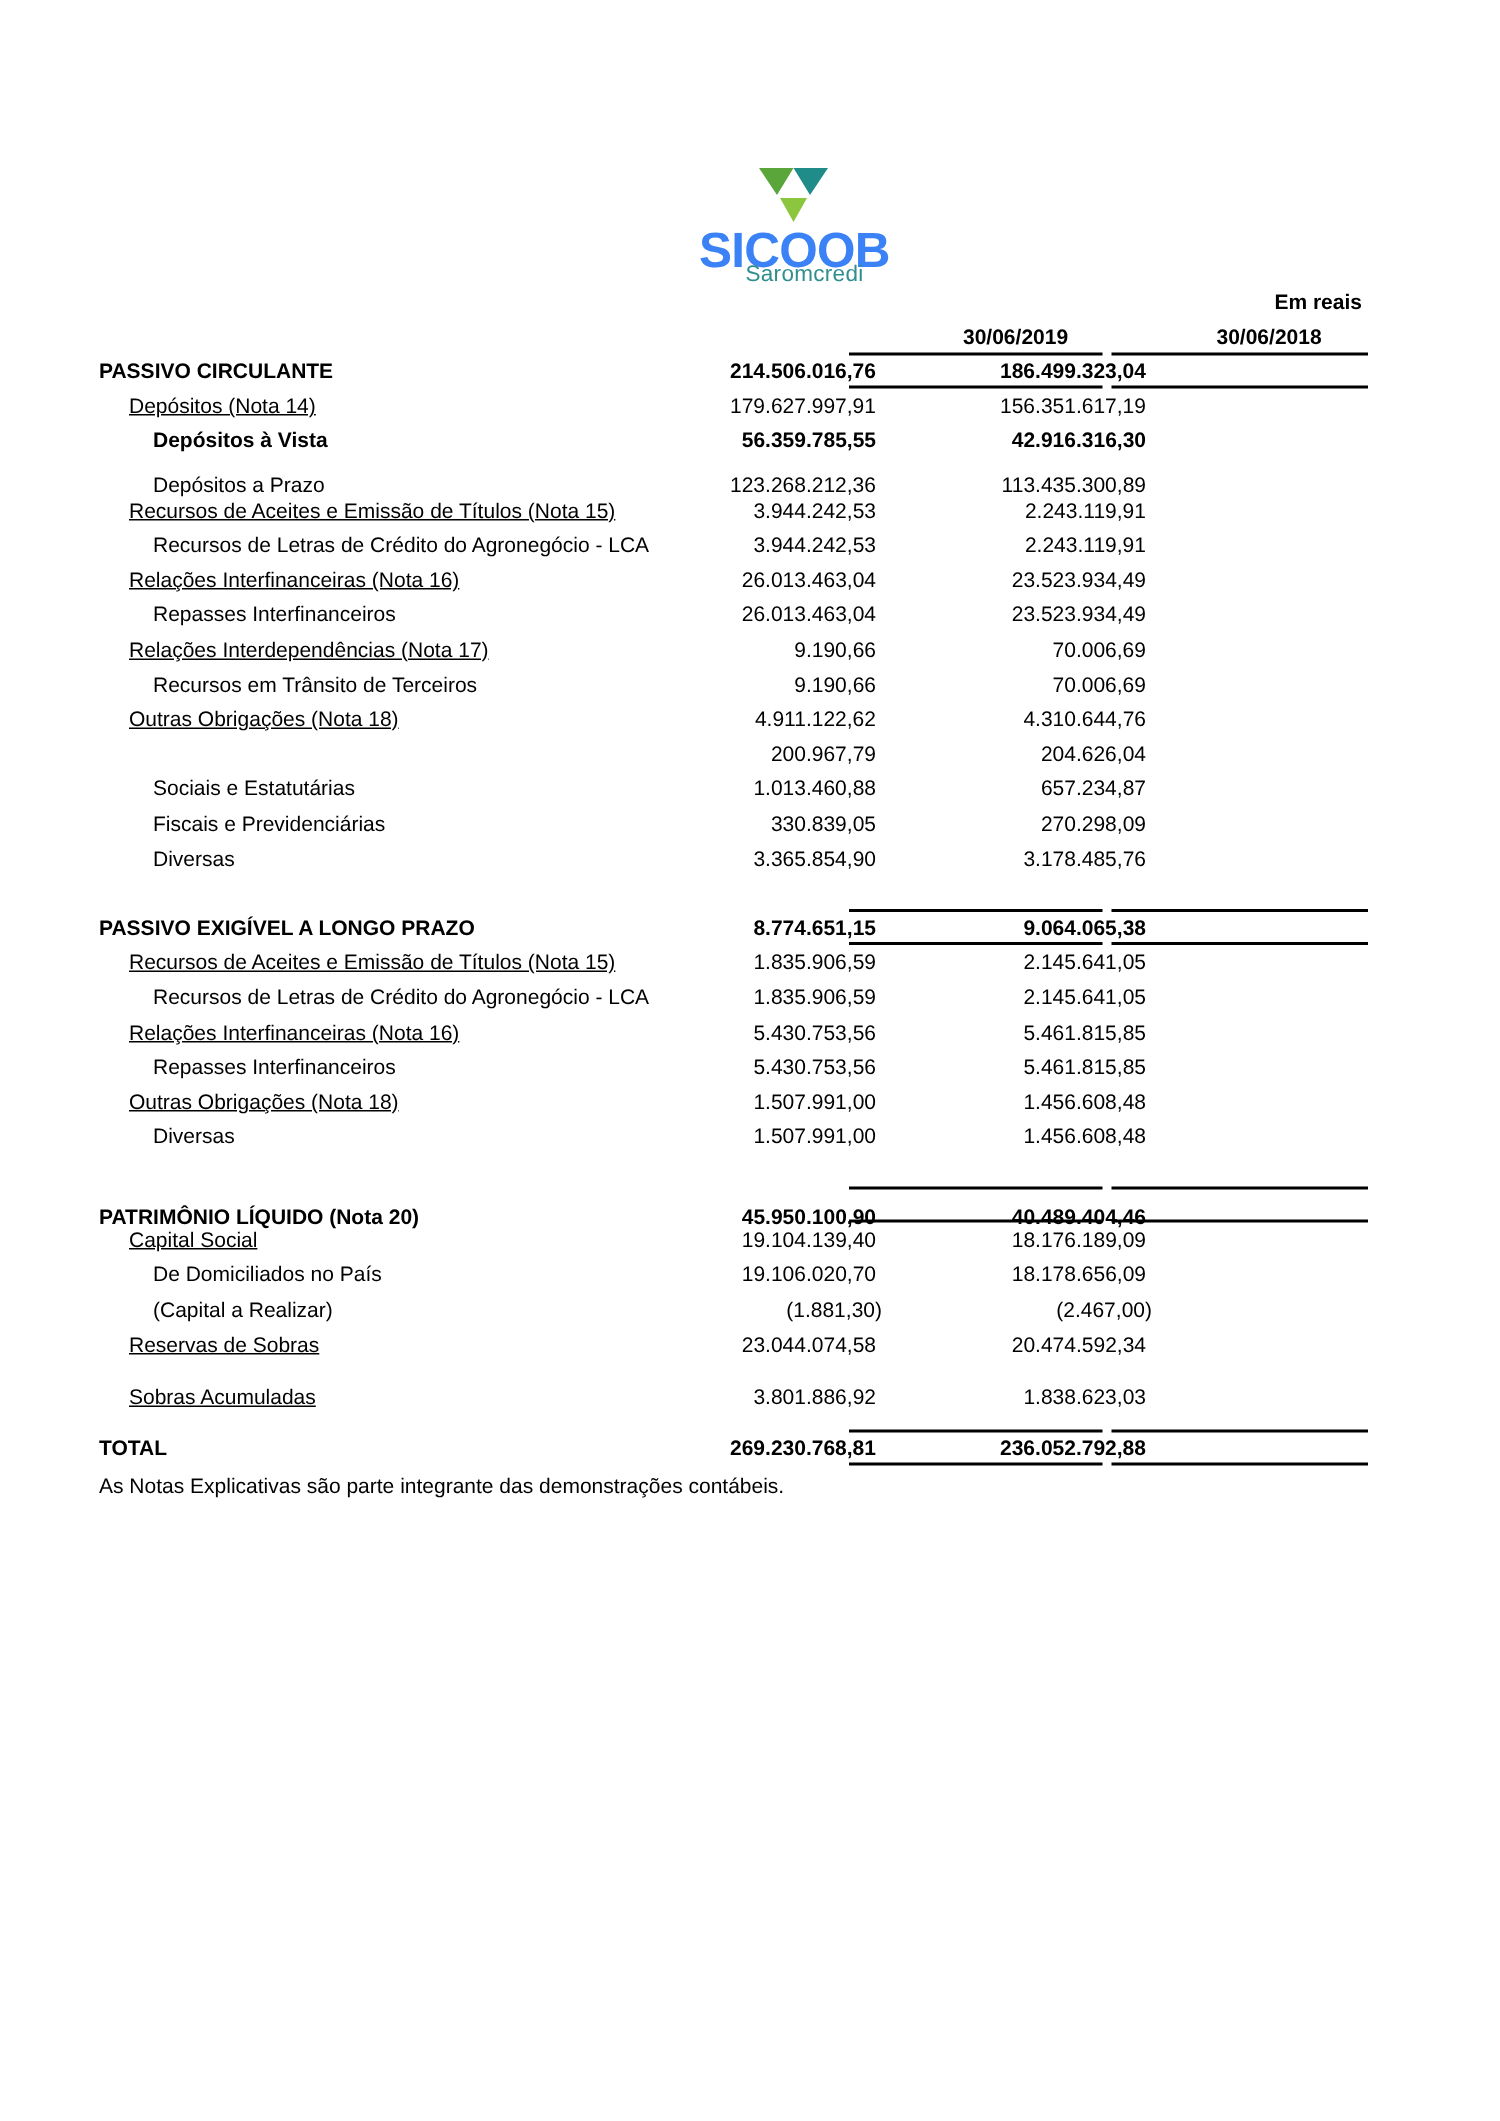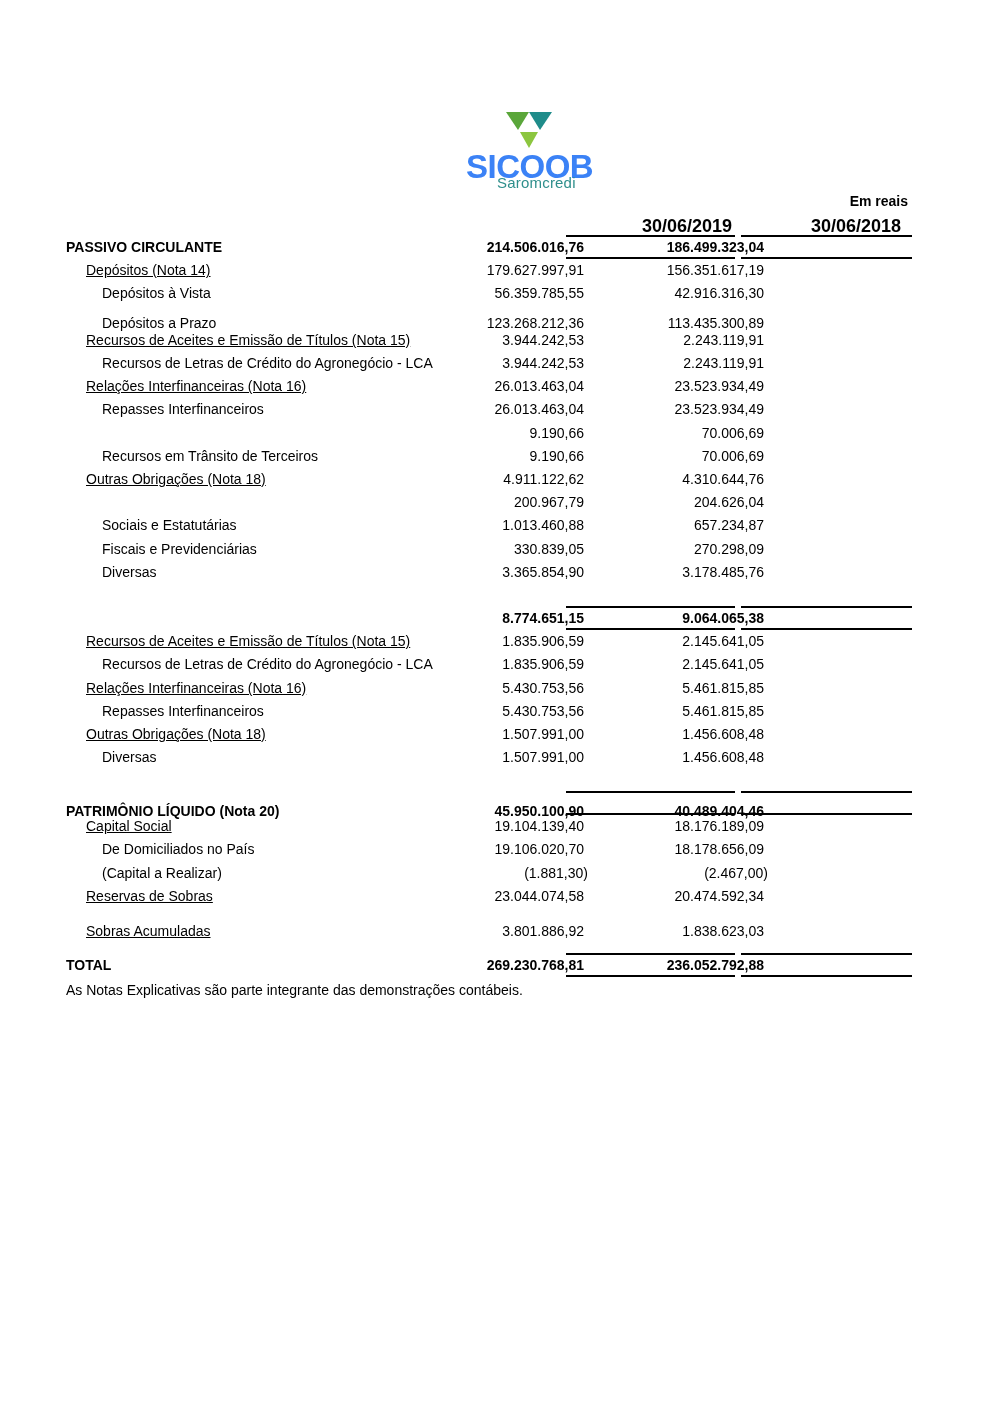--- a/index.html
+++ b/index.html
@@ -11,21 +11,21 @@
   .logo svg { position: absolute; left: 44px; top: 2px; }
   .logo-word {
     position: absolute; left: 4px; top: 40px; font-weight: bold; font-size: 33px;
     color: #3b82f6; letter-spacing: -0.5px; line-height: 33px;
   }
   .logo-sub {
     position: absolute; left: 35px; top: 65px; font-size: 15px; color: #2f8f8c;
     line-height: 16px; letter-spacing: 0.2px;
   }
   .unit { position: absolute; right: 92px; top: 193px; font-weight: bold; font-size: 14px; }
-  .col-header { position: absolute; top: 216px; font-weight: bold; font-size: 18px; text-align: center; width: 170px; }
+  .col-header { position: absolute; top: 216px; font-weight: bold; font-size: 14px; text-align: center; width: 170px; }
   .col-header.c1 { left: 595px; width: 170px; text-align: left; }
   .col-header.c2 { left: 811px; text-align: left; }
 
   .row { position: absolute; left: 0; width: 856px; height: 23px; line-height: 23px; }
   .label { position: absolute; left: 66px; white-space: nowrap; }
   .label.l1 { left: 66px; padding-left: 20px; text-decoration: underline; }
   .label.l2 { left: 102px; }
   .label.section { font-weight: bold; left: 66px; }
   .v { position: absolute; text-align: center; white-space: nowrap; }
   .v.c1 { right: 272px; }
@@ -66,21 +66,21 @@
     <div class="row section" style="top: 236px;">
       <span class="label section">PASSIVO CIRCULANTE</span>
       <span class="v c1">214.506.016,76</span>
       <span class="v c2">186.499.323,04</span>
     </div>
     <div class="row" style="top: 259.2px;">
       <span class="label l1">Depósitos (Nota 14)</span>
       <span class="v c1">179.627.997,91</span>
       <span class="v c2">156.351.617,19</span>
     </div>
-    <div class="row" style="top: 282.4px;">
+    <div class="row" style="top: 282.4px; font-weight: bold;">
       <span class="label l2">Depósitos à Vista</span>
       <span class="v c1">56.359.785,55</span>
       <span class="v c2">42.916.316,30</span>
     </div>
     <div class="row" style="top: 312px;">
       <span class="label l2">Depósitos a Prazo</span>
       <span class="v c1">123.268.212,36</span>
       <span class="v c2">113.435.300,89</span>
     </div>
     <div class="row" style="top: 328.8px;">
@@ -97,20 +97,21 @@
       <span class="label l1">Relações Interfinanceiras (Nota 16)</span>
       <span class="v c1">26.013.463,04</span>
       <span class="v c2">23.523.934,49</span>
     </div>
     <div class="row" style="top: 398.4px;">
       <span class="label l2">Repasses Interfinanceiros</span>
       <span class="v c1">26.013.463,04</span>
       <span class="v c2">23.523.934,49</span>
     </div>
     <div class="row" style="top: 421.6px;">
+      <span class="label l1">Relações Interdependências (Nota 17)</span>
       <span class="v c1">9.190,66</span>
       <span class="v c2">70.006,69</span>
     </div>
     <div class="row" style="top: 444.8px;">
       <span class="label l2">Recursos em Trânsito de Terceiros</span>
       <span class="v c1">9.190,66</span>
       <span class="v c2">70.006,69</span>
     </div>
     <div class="row" style="top: 468px;">
       <span class="label l1">Outras Obrigações (Nota 18)</span>
@@ -134,20 +135,21 @@
     <div class="row" style="top: 560.8px;">
       <span class="label l2">Diversas</span>
       <span class="v c1">3.365.854,90</span>
       <span class="v c2">3.178.485,76</span>
     </div>
     <div class="rule c1" style="top: 606px;"></div>
     <div class="rule c1" style="top: 628px;"></div>
     <div class="rule c2" style="top: 606px;"></div>
     <div class="rule c2" style="top: 628px;"></div>
     <div class="row section" style="top: 607px;">
+      <span class="label section">PASSIVO EXIGÍVEL A LONGO PRAZO</span>
       <span class="v c1">8.774.651,15</span>
       <span class="v c2">9.064.065,38</span>
     </div>
     <div class="row" style="top: 630.2px;">
       <span class="label l1">Recursos de Aceites e Emissão de Títulos (Nota 15)</span>
       <span class="v c1">1.835.906,59</span>
       <span class="v c2">2.145.641,05</span>
     </div>
     <div class="row" style="top: 653.4px;">
       <span class="label l2">Recursos de Letras de Crédito do Agronegócio - LCA</span>

